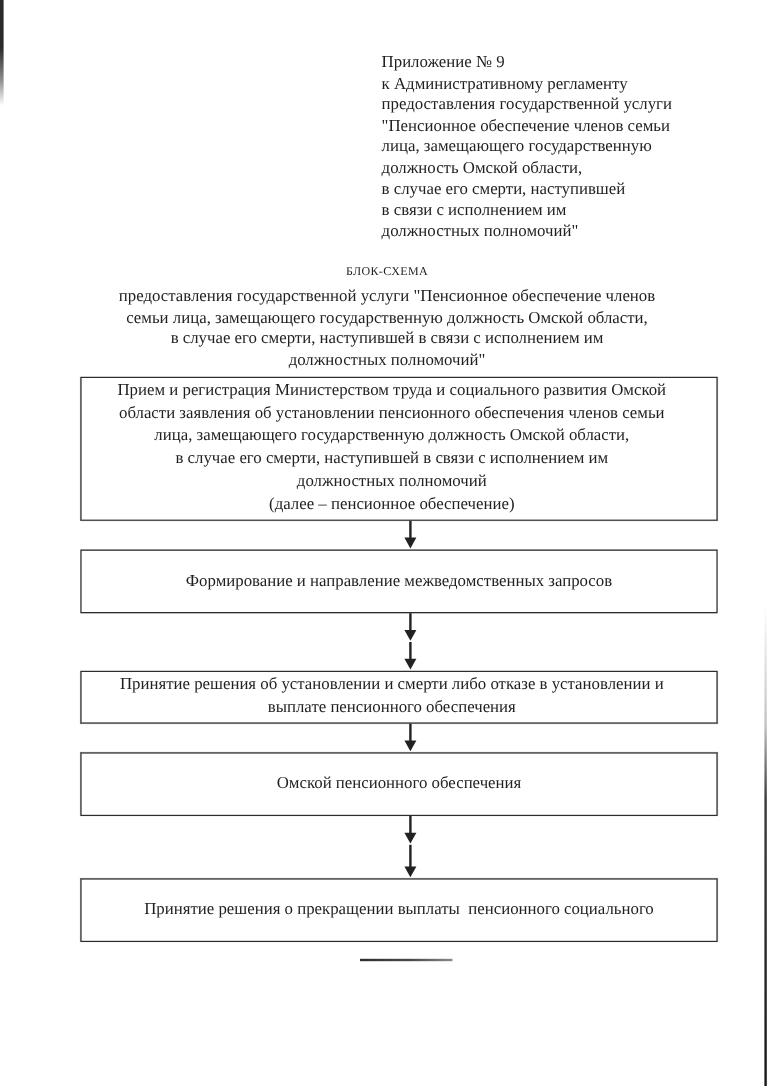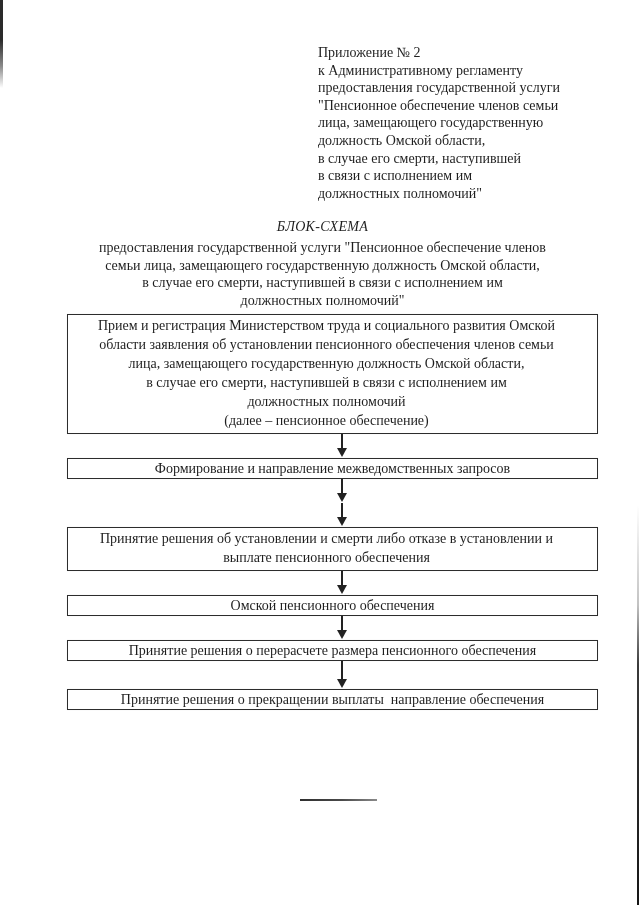--- a/index.html
+++ b/index.html
@@ -39,45 +39,44 @@
     text-align: left;
   }
   
   .title-wrap {
     position: absolute;
     left: 50px; top: 218px;
     width: 545px;
     text-align: center;
   }
   .doc-title {
-    font-size: 14px;
+    font-size: 10px;
     line-height: 18px;
     margin-bottom: 3px;
     letter-spacing: 0.3px;
-    font-style: italic;
   }
   .doc-subtitle {
     font-size: 14px;
     line-height: 17.5px;
     white-space: pre-line;
   }
   
   .flow {
     position: absolute;
     left: 67px; top: 314px;
     width: 531px;
   }
   .flow-box {
     border: 1.5px solid #2d2d2d;
     background: #ffffff;
     text-align: center;
     font-size: 14px;
     line-height: 19px;
     white-space: pre-wrap;
-    padding: 0 6px;
+    padding: 16px 6px;
     box-shadow: 0 0 0.5px #555;
   }
   .flow-box.multi {
     padding: 1px 18px 3px 6px;
   }
   .arrow {
     position: relative;
     height: 24px;
   }
   .arrow.tall { height: 28px; }
@@ -104,21 +103,21 @@
     width: 77px; height: 2px;
     background: linear-gradient(to right, #2f2f2f 0%, #4a4a4a 55%, #8a8a8a 100%);
   }
 </style>
 </head>
 <body>
 
 <div class="artifact-left"></div>
 <div class="artifact-right"></div>
 
-<div class="appendix">Приложение № 2
+<div class="appendix">Приложение № 9
 к Административному регламенту
 предоставления государственной услуги
 "Пенсионное обеспечение членов семьи
 лица, замещающего государственную
 должность Омской области,
 в случае его смерти, наступившей
 в связи с исполнением им
 должностных полномочий"</div>
 
 <div class="title-wrap">
@@ -164,24 +163,23 @@
     <div class="head"></div>
   </div>
 
   <div class="flow-box">Омской пенсионного обеспечения</div>
 
   <div class="arrow">
     <div class="shaft"></div>
     <div class="head"></div>
   </div>
 
-  <div class="flow-box">Принятие решения о перерасчете размера пенсионного обеспечения</div>
 
   <div class="arrow tall">
     <div class="shaft"></div>
     <div class="head"></div>
   </div>
 
-  <div class="flow-box">Принятие решения о прекращении выплаты  направление обеспечения</div>
+  <div class="flow-box">Принятие решения о прекращении выплаты  пенсионного социального</div>
 
 </div>
 
 <div class="footer-divider"></div>
 
 </body></html>

